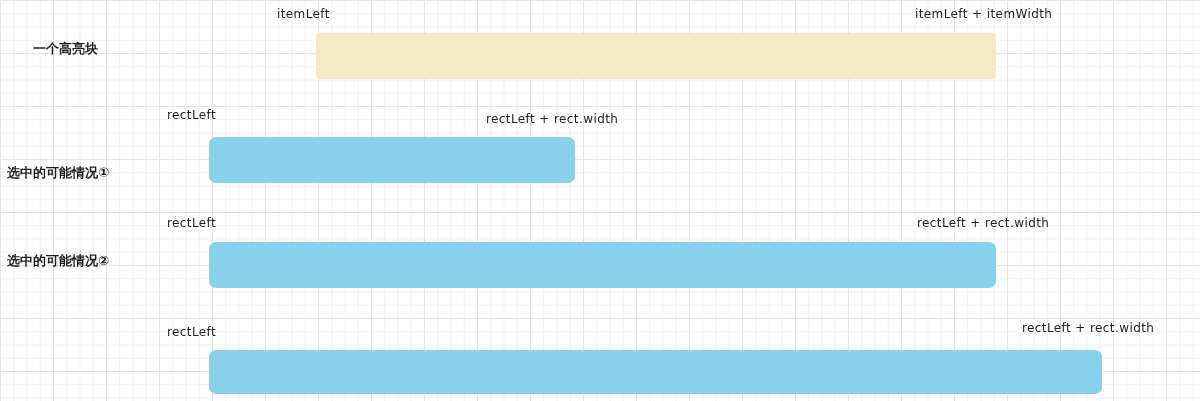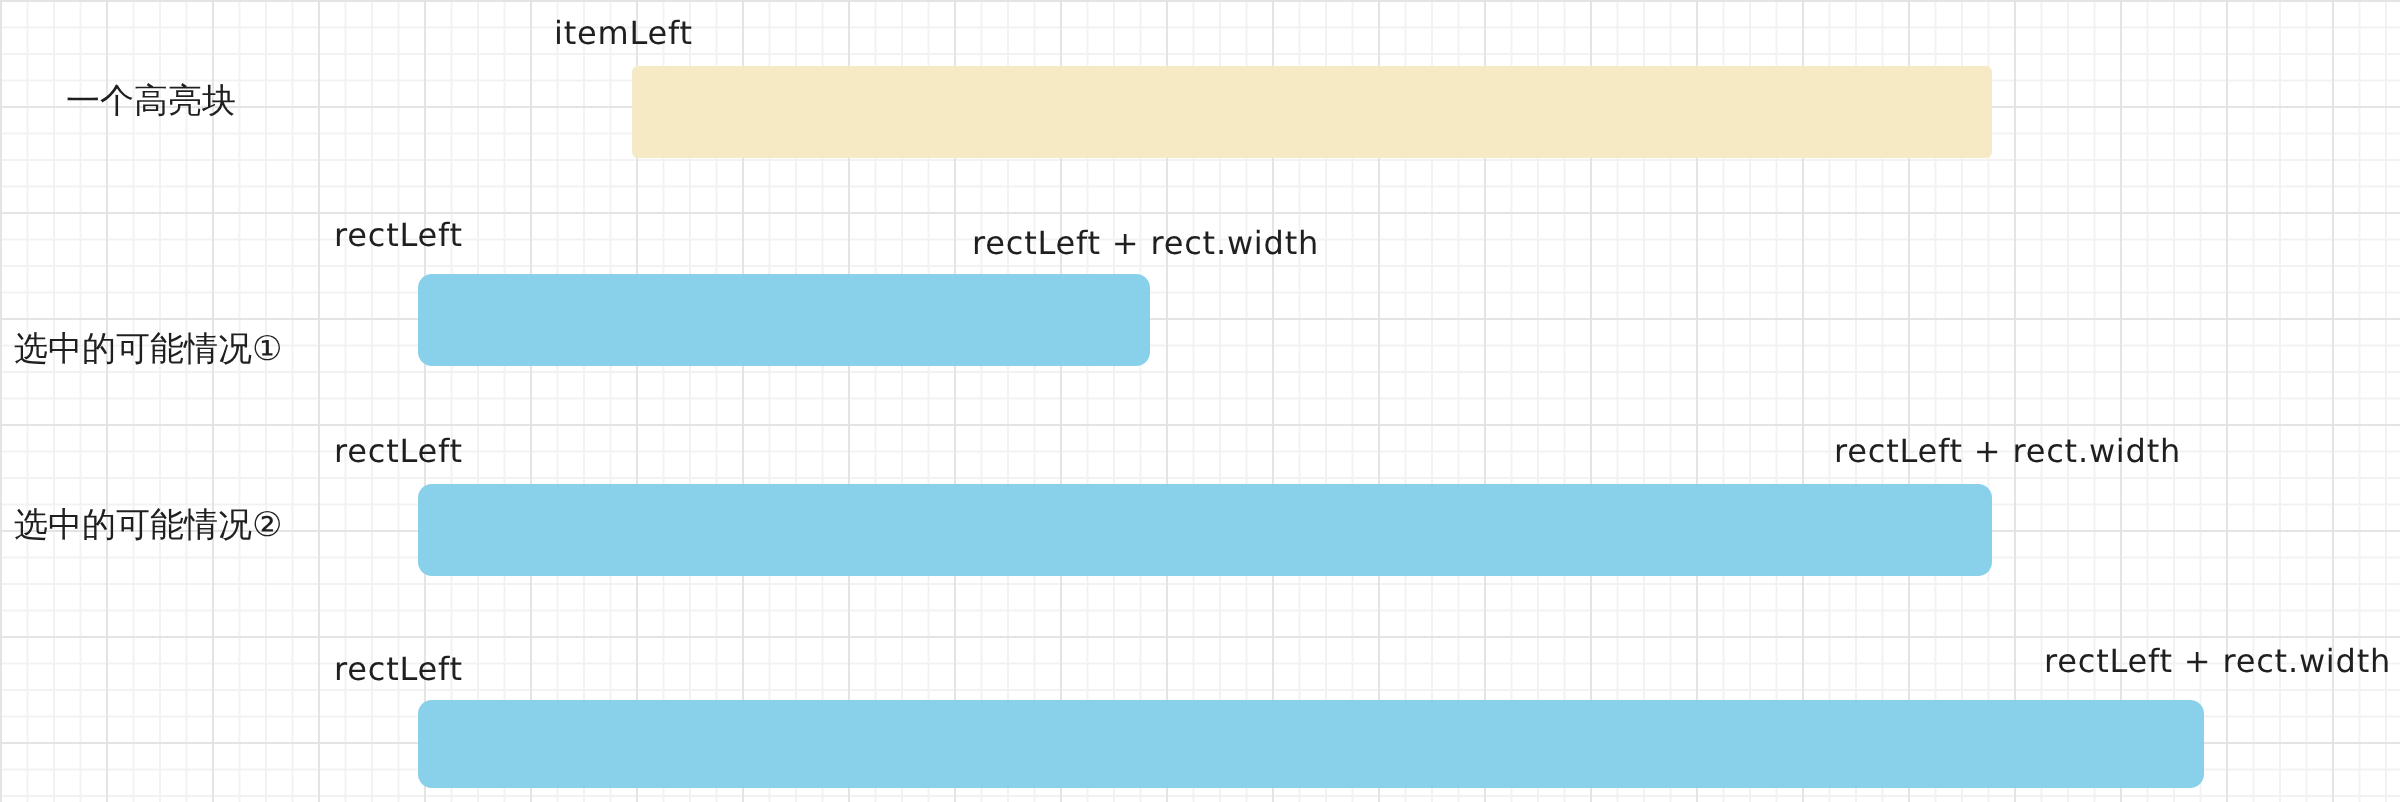--- a/index.html
+++ b/index.html
@@ -14,32 +14,32 @@
     background-image:
       linear-gradient(to right, #e4e4e4 1px, transparent 1px),
       linear-gradient(to bottom, #e4e4e4 1px, transparent 1px),
       linear-gradient(to right, #f2f2f2 1px, transparent 1px),
       linear-gradient(to bottom, #f2f2f2 1px, transparent 1px);
     background-size: 53px 53px, 53px 53px, 13.25px 13.25px, 13.25px 13.25px;
   }
 
   .annot {
     position: absolute;
-    font-size: 16px;
+    font-size: 12px;
     font-weight: 500;
     color: #1f1f1f;
     white-space: nowrap;
     letter-spacing: 0.4px;
     line-height: 1.1;
   }
 
   .row-label {
     position: absolute;
-    font-size: 17px;
-    font-weight: 400;
+    font-size: 13px;
+    font-weight: 700;
     color: #1f1f1f;
     white-space: nowrap;
     line-height: 1.1;
   }
 
   .bar { position: absolute; }
   .bar.yellow { border-radius: 3px; }
   .bar.blue   { border-radius: 7px; }
 
   
@@ -66,20 +66,21 @@
   .label-r4   { left: 7px;   top: 361px; }
   .bar-r4     { left: 209px; top: 350px; width: 893px; height: 44px; }
 </style>
 </head>
 <body>
 
 <div class="canvas">
 
   <div class="row-label label-r1">一个高亮块</div>
   <div class="annot annot-r1l">itemLeft</div>
+  <div class="annot annot-r1r">itemLeft + itemWidth</div>
   <div class="bar yellow bar-r1" style="background-color: rgb(245, 234, 195);"></div>
 
   <div class="annot annot-r2l">rectLeft</div>
   <div class="annot annot-r2r">rectLeft + rect.width</div>
   <div class="row-label label-r2">选中的可能情况①</div>
   <div class="bar blue bar-r2" style="background-color: rgb(137, 208, 234);"></div>
 
   <div class="annot annot-r3l">rectLeft</div>
   <div class="annot annot-r3r">rectLeft + rect.width</div>
   <div class="row-label label-r3">选中的可能情况②</div>

